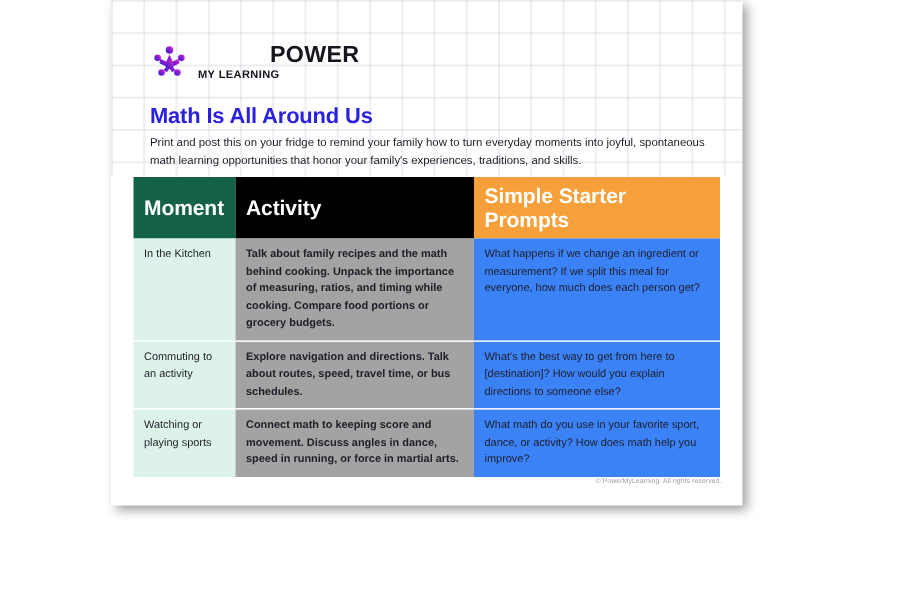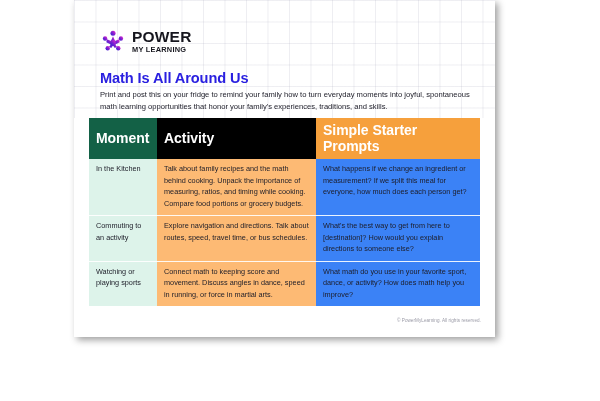--- a/index.html
+++ b/index.html
@@ -52,20 +52,21 @@
   }
   #logo-mark { width: 26px; height: 26px; display: block; }
   #logo-word { line-height: 1; }
   .logo-power {
     font-size: 15.5px;
     font-weight: bold;
     letter-spacing: 0.2px;
     color: #16161e;
     display: block;
     font-family: "Liberation Sans", sans-serif;
+    margin-left: 48px;
   }
   .logo-mylearning {
     font-size: 7.4px;
     font-weight: bold;
     letter-spacing: 0.25px;
     color: #16161e;
     display: block;
     margin-top: 1px;
     font-family: "Liberation Sans", sans-serif;
   }
@@ -123,21 +124,21 @@
 
   #moments-table td {
     font-size: 7.3px;
     line-height: 1.58;
     color: #1d1d28;
     padding: 4px 7px 6px 7px;
     vertical-align: top;
     border-bottom: 1px solid rgba(255,255,255,0.9);
   }
   td.d-moment   { background: #ddf3ea; }
-  td.d-activity { background: #fdba74; }
+  td.d-activity { background: #a3a3a3; font-weight: bold; }
   td.d-prompts  { background: #3b82f6; }
 
   #moments-table tr:last-child td { border-bottom: none; }
 
   
   #doc-footer {
     position: absolute;
     right: 14px;
     top: 318px;
     font-size: 4.6px;

